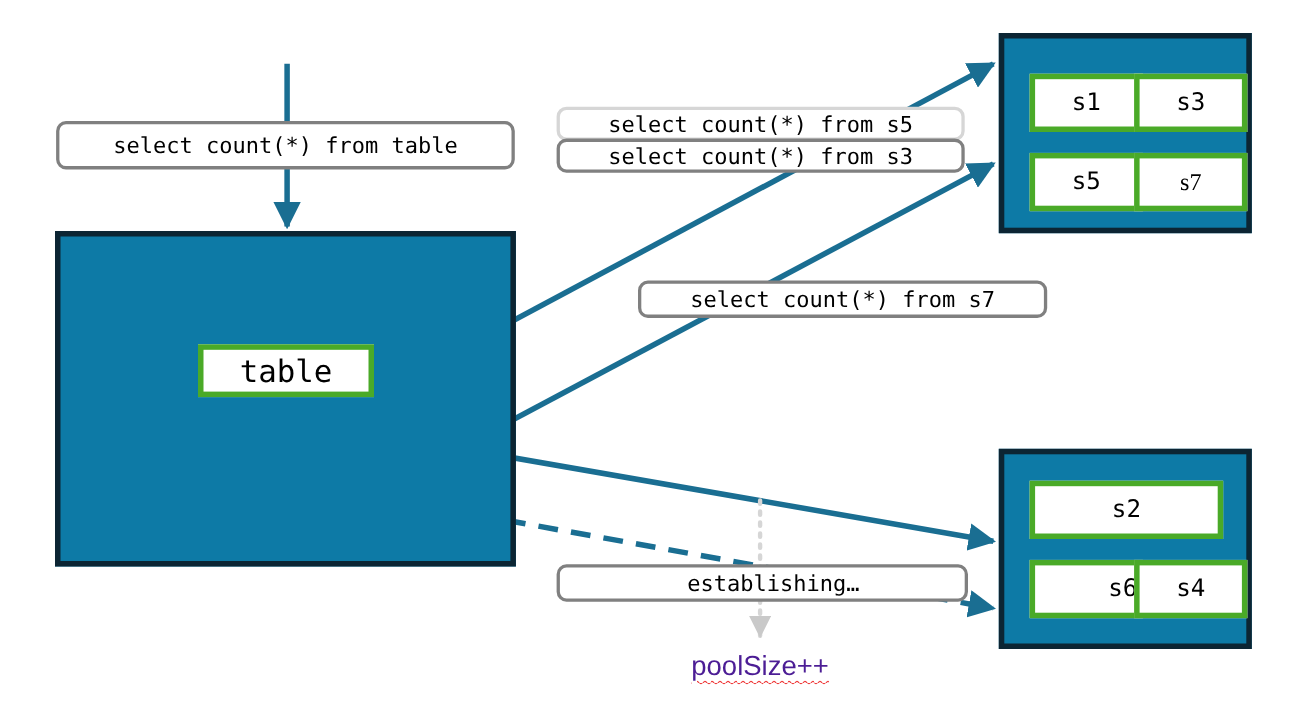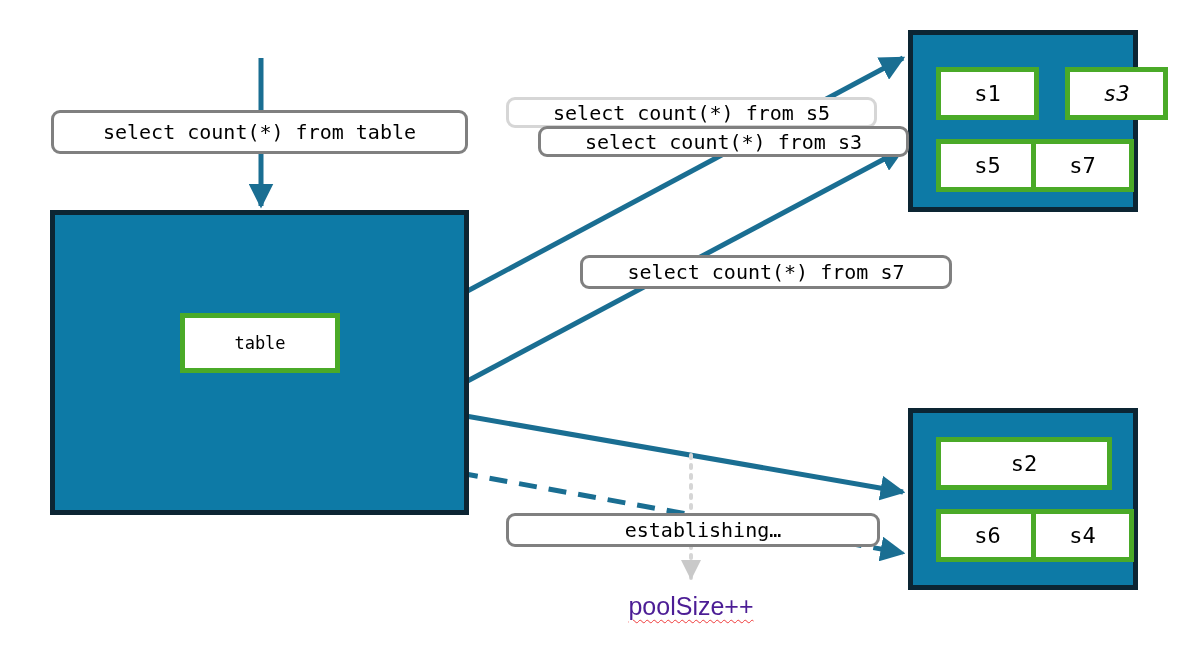--- a/index.html
+++ b/index.html
@@ -67,40 +67,40 @@
     align-items: center;
     justify-content: center;
     color: #000000;
     font-family: "DejaVu Sans Mono", "Liberation Mono", monospace;
   }
 
   #table-node {
     left: 180px;
     top: 313px;
     width: 160px;
-    height: 60px;
-    font-size: 17px;
+    height: 48px;
+    font-size: 28px;
   }
 
   .shard-node {
     width: 103px;
     height: 53px;
     font-size: 22px;
   }
   .shard-node.wide {
     width: 176px;
   }
 
   #shard-s1 { left: 936px; top: 67px; }
-  #shard-s3 { left: 1065px; top: 67px; font-style: italic; }
+  #shard-s3 { left: 1031px; top: 67px; }
   #shard-s5 { left: 936px; top: 139px; }
-  #shard-s7 { left: 1031px; top: 139px; }
+  #shard-s7 { left: 1031px; top: 139px; font-family: Liberation Serif, serif; }
 
   #shard-s2 { left: 936px; top: 437px; }
-  #shard-s6 { left: 936px; top: 509px; }
+  #shard-s6 { left: 936px; top: 509px; justify-content: flex-end; }
   #shard-s4 { left: 1031px; top: 509px; }
 
   
   .query-label {
     position: absolute;
     background: #ffffff;
     border: 3px solid #808080;
     border-radius: 9px;
     box-sizing: border-box;
     display: flex;
@@ -127,21 +127,20 @@
     width: 371px;
     height: 31px;
     z-index: 4;
   }
   #label-s3 {
     left: 506px;
     top: 126px;
     width: 371px;
     height: 31px;
     z-index: 5;
-    margin-left: 32px;
   }
   #label-s7 {
     left: 580px;
     top: 255px;
     width: 372px;
     height: 34px;
     z-index: 5;
   }
   #label-s2 {
     left: 506px;

